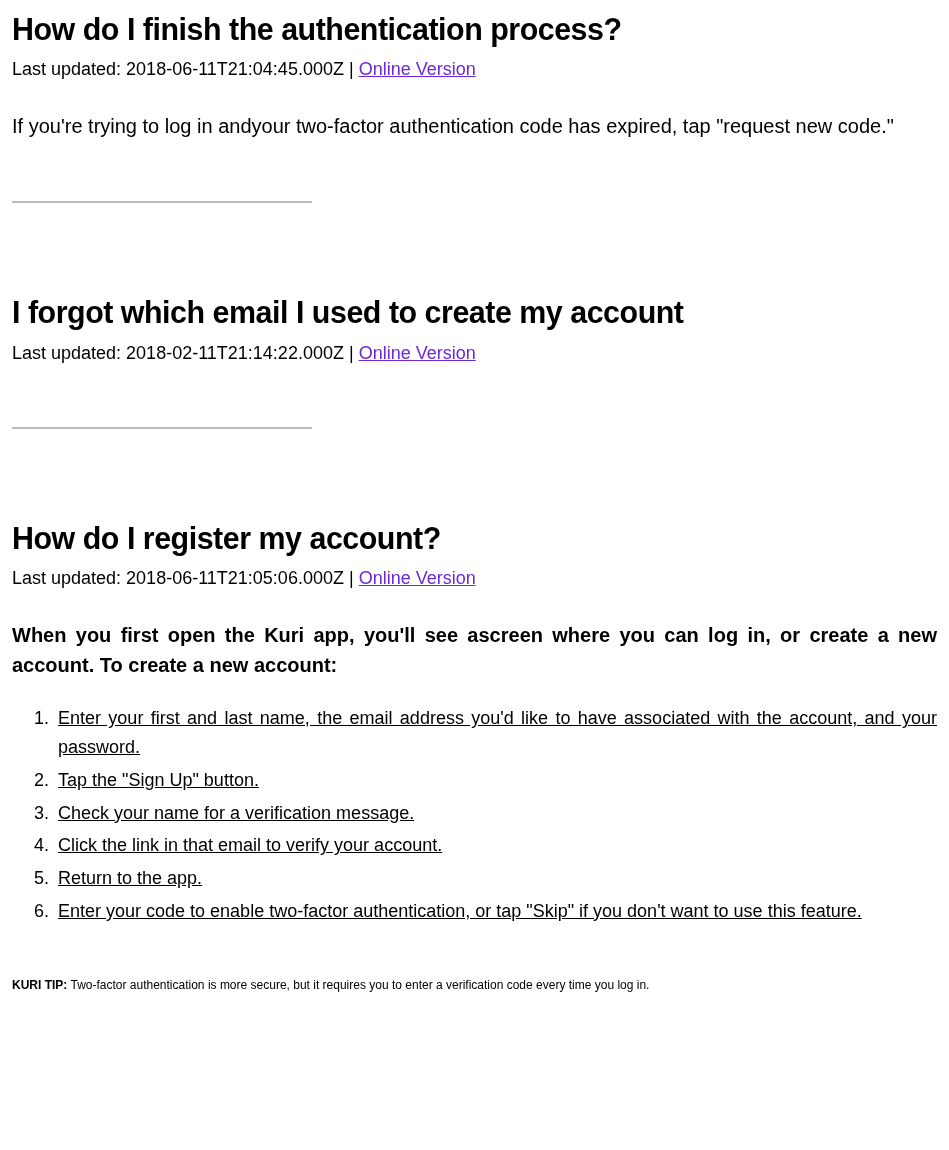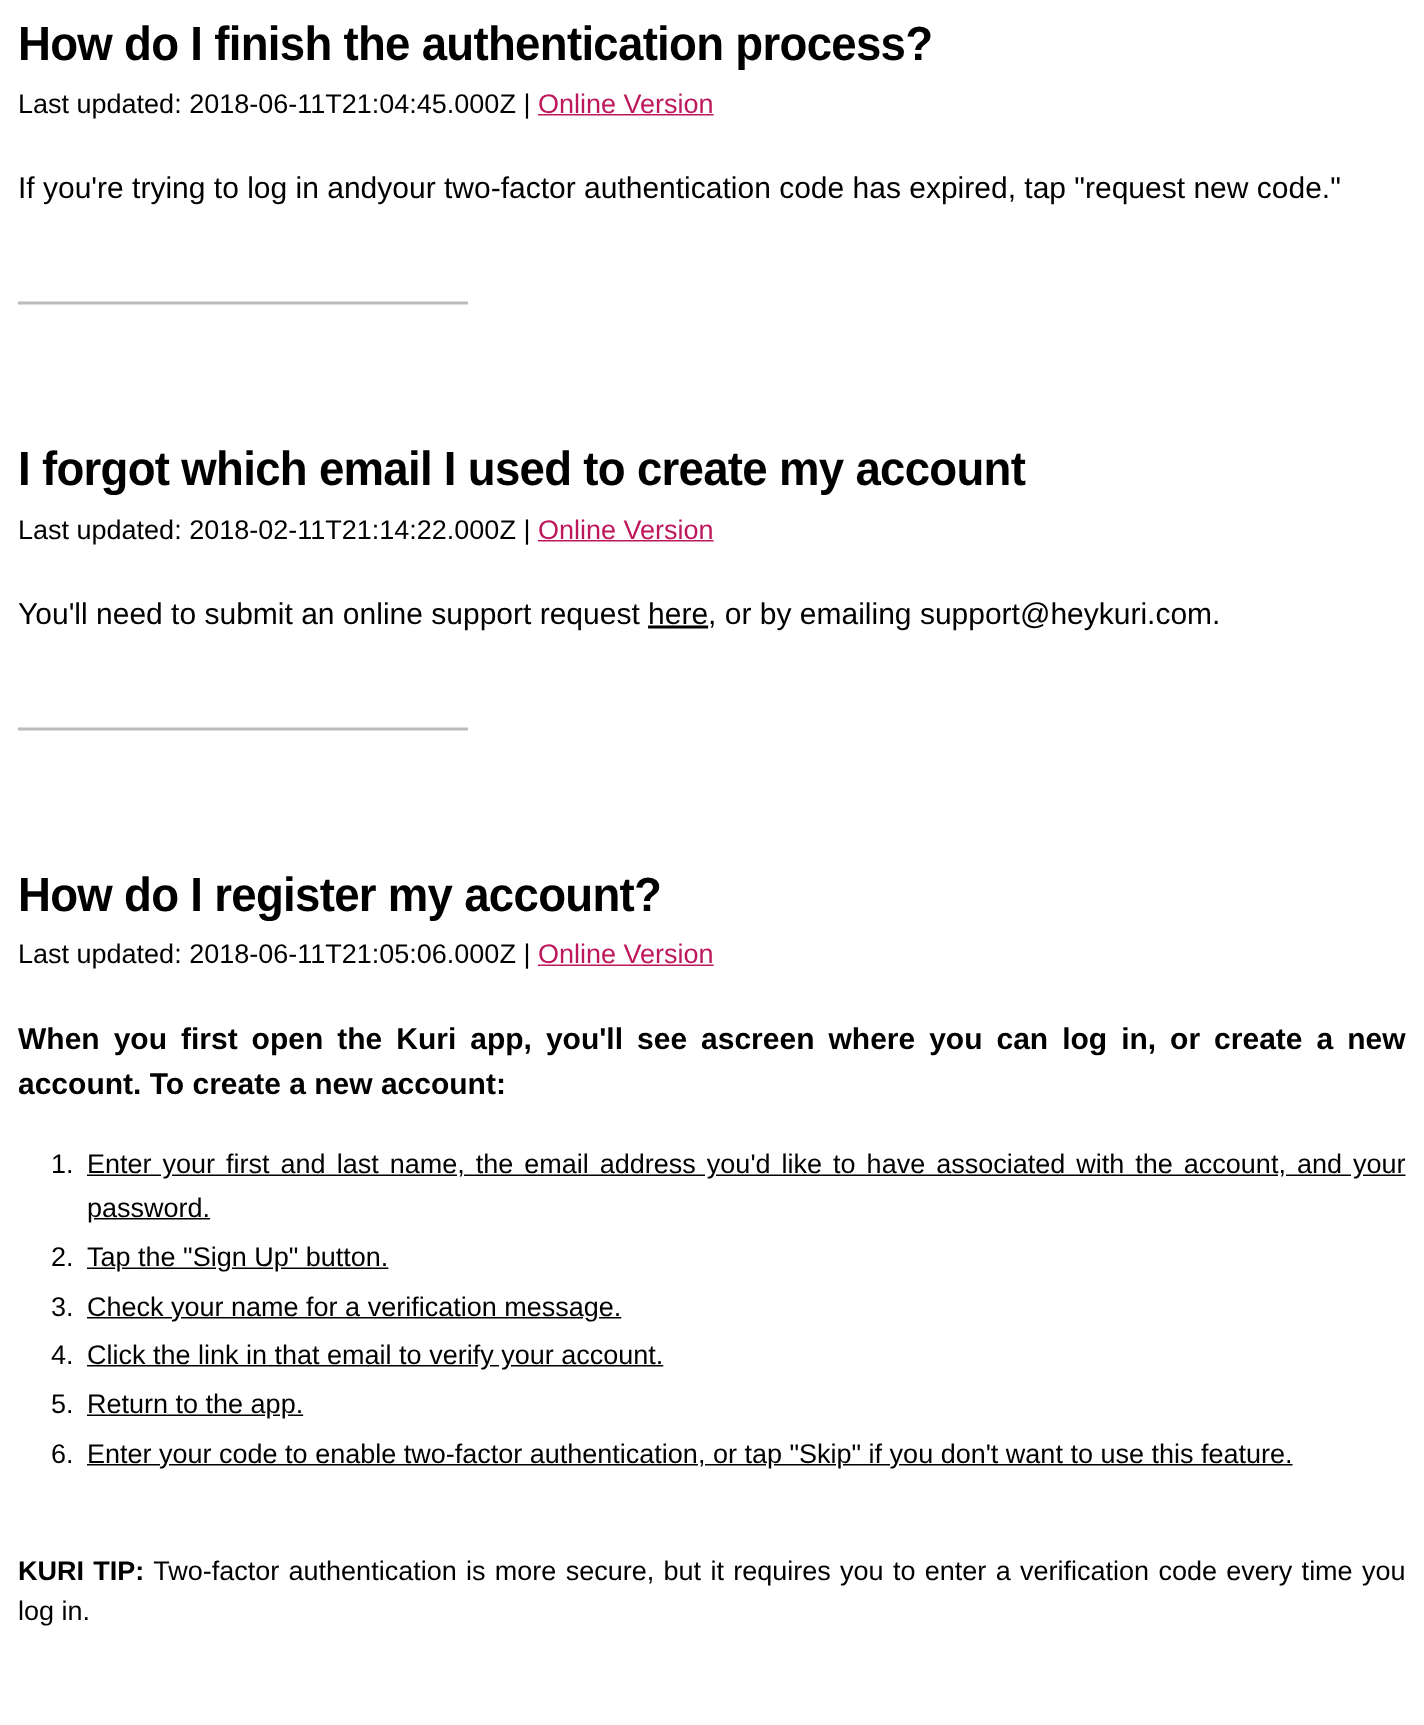--- a/index.html
+++ b/index.html
@@ -25,21 +25,21 @@
       transform: scaleX(0.95);
       transform-origin: left;
       margin-bottom: 8px;
       line-height: 1.2;
     }
     .meta {
       font-size: 18px;
       margin-bottom: 28px;
     }
     .meta a {
-      color: #be185d;
+      color: #6d28d9;
       text-decoration: underline;
     }
     .body-text {
       font-size: 20px;
       line-height: 1.5;
       text-align: justify;
     }
     .body-text a {
       color: #000;
       text-decoration: underline;
@@ -59,21 +59,21 @@
     }
     ol.steps li {
       font-size: 18px;
       line-height: 1.6;
       margin-bottom: 4px;
       text-align: justify;
       padding-left: 4px;
       text-decoration: underline;
     }
     .tip {
-      font-size: 18px;
+      font-size: 12px;
       line-height: 1.5;
       text-align: justify;
       margin-top: 50px;
     }
     .tip-label {
       font-weight: bold;
     }
     .intro {
       margin-bottom: 12px;
       font-weight: bold;
@@ -96,25 +96,20 @@
 
 <hr class="divider">
 
 <div class="article">
   <h2 class="article-title">I forgot which email I used to create my account</h2>
   <div class="meta">
     <span>Last updated: </span><span>2018-02-11T21:14:22.000Z</span>
     <span> |</span>
     <a href="#">Online Version</a>
   </div>
-  <p class="body-text">
-    <span>You'll need to submit</span>
-    <span>an online support request</span>
-    <a href="#">here</a><span>, or by emailing support@heykuri.com.</span>
-  </p>
 </div>
 
 <hr class="divider">
 
 <div class="article">
   <h2 class="article-title">How do I register my account?</h2>
   <div class="meta">
     <span>Last updated: </span><span>2018-06-11T21:05:06.000Z</span>
     <span> |</span>
     <a href="#">Online Version</a>

